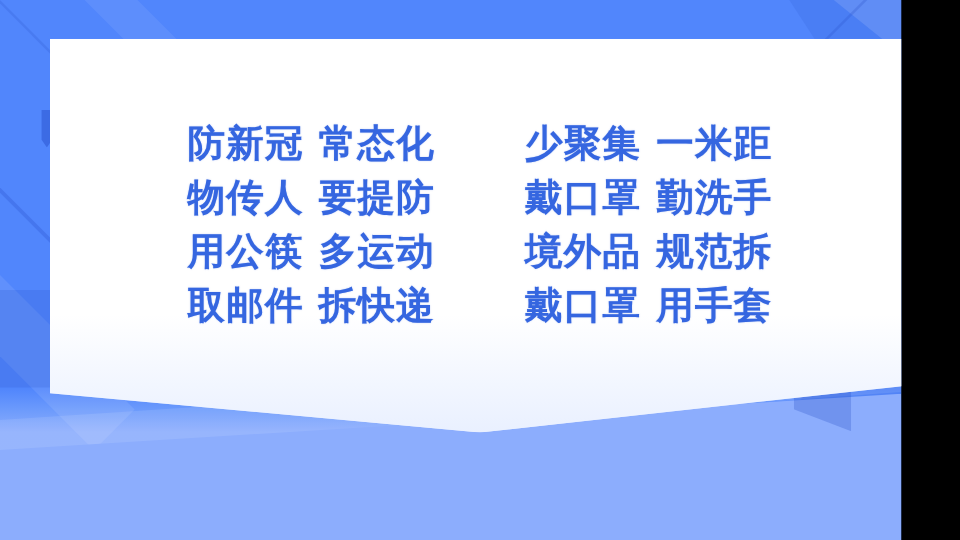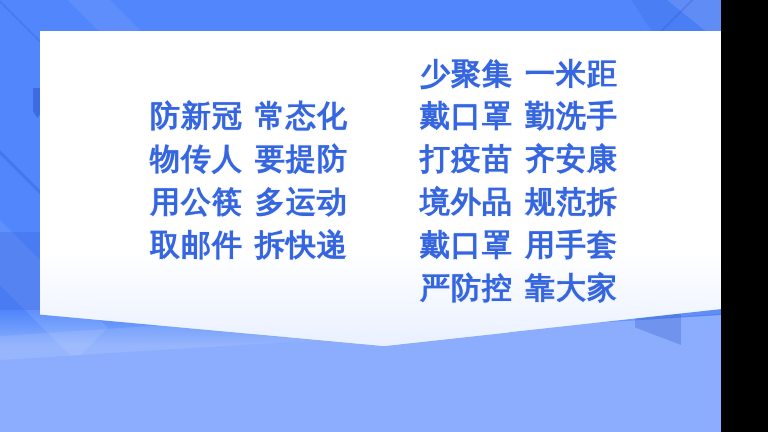--- a/index.html
+++ b/index.html
@@ -210,20 +210,18 @@
     <div class="col">
       <div class="line"><span>防新冠</span><span class="gap"></span><span>常态化</span></div>
       <div class="line"><span>物传人</span><span class="gap"></span><span>要提防</span></div>
       <div class="line"><span>用公筷</span><span class="gap"></span><span>多运动</span></div>
       <div class="line"><span>取邮件</span><span class="gap"></span><span>拆快递</span></div>
     </div>
 
     <div class="col">
       <div class="line"><span>少聚集</span><span class="gap"></span><span>一米距</span></div>
       <div class="line"><span>戴口罩</span><span class="gap"></span><span>勤洗手</span></div>
-      <div class="line"><span>打疫苗</span><span class="gap"></span><span>齐安康</span></div>
       <div class="line"><span>境外品</span><span class="gap"></span><span>规范拆</span></div>
       <div class="line"><span>戴口罩</span><span class="gap"></span><span>用手套</span></div>
-      <div class="line"><span>严防控</span><span class="gap"></span><span>靠大家</span></div>
     </div>
 
   </div>
 </div>
 
 </body></html>

